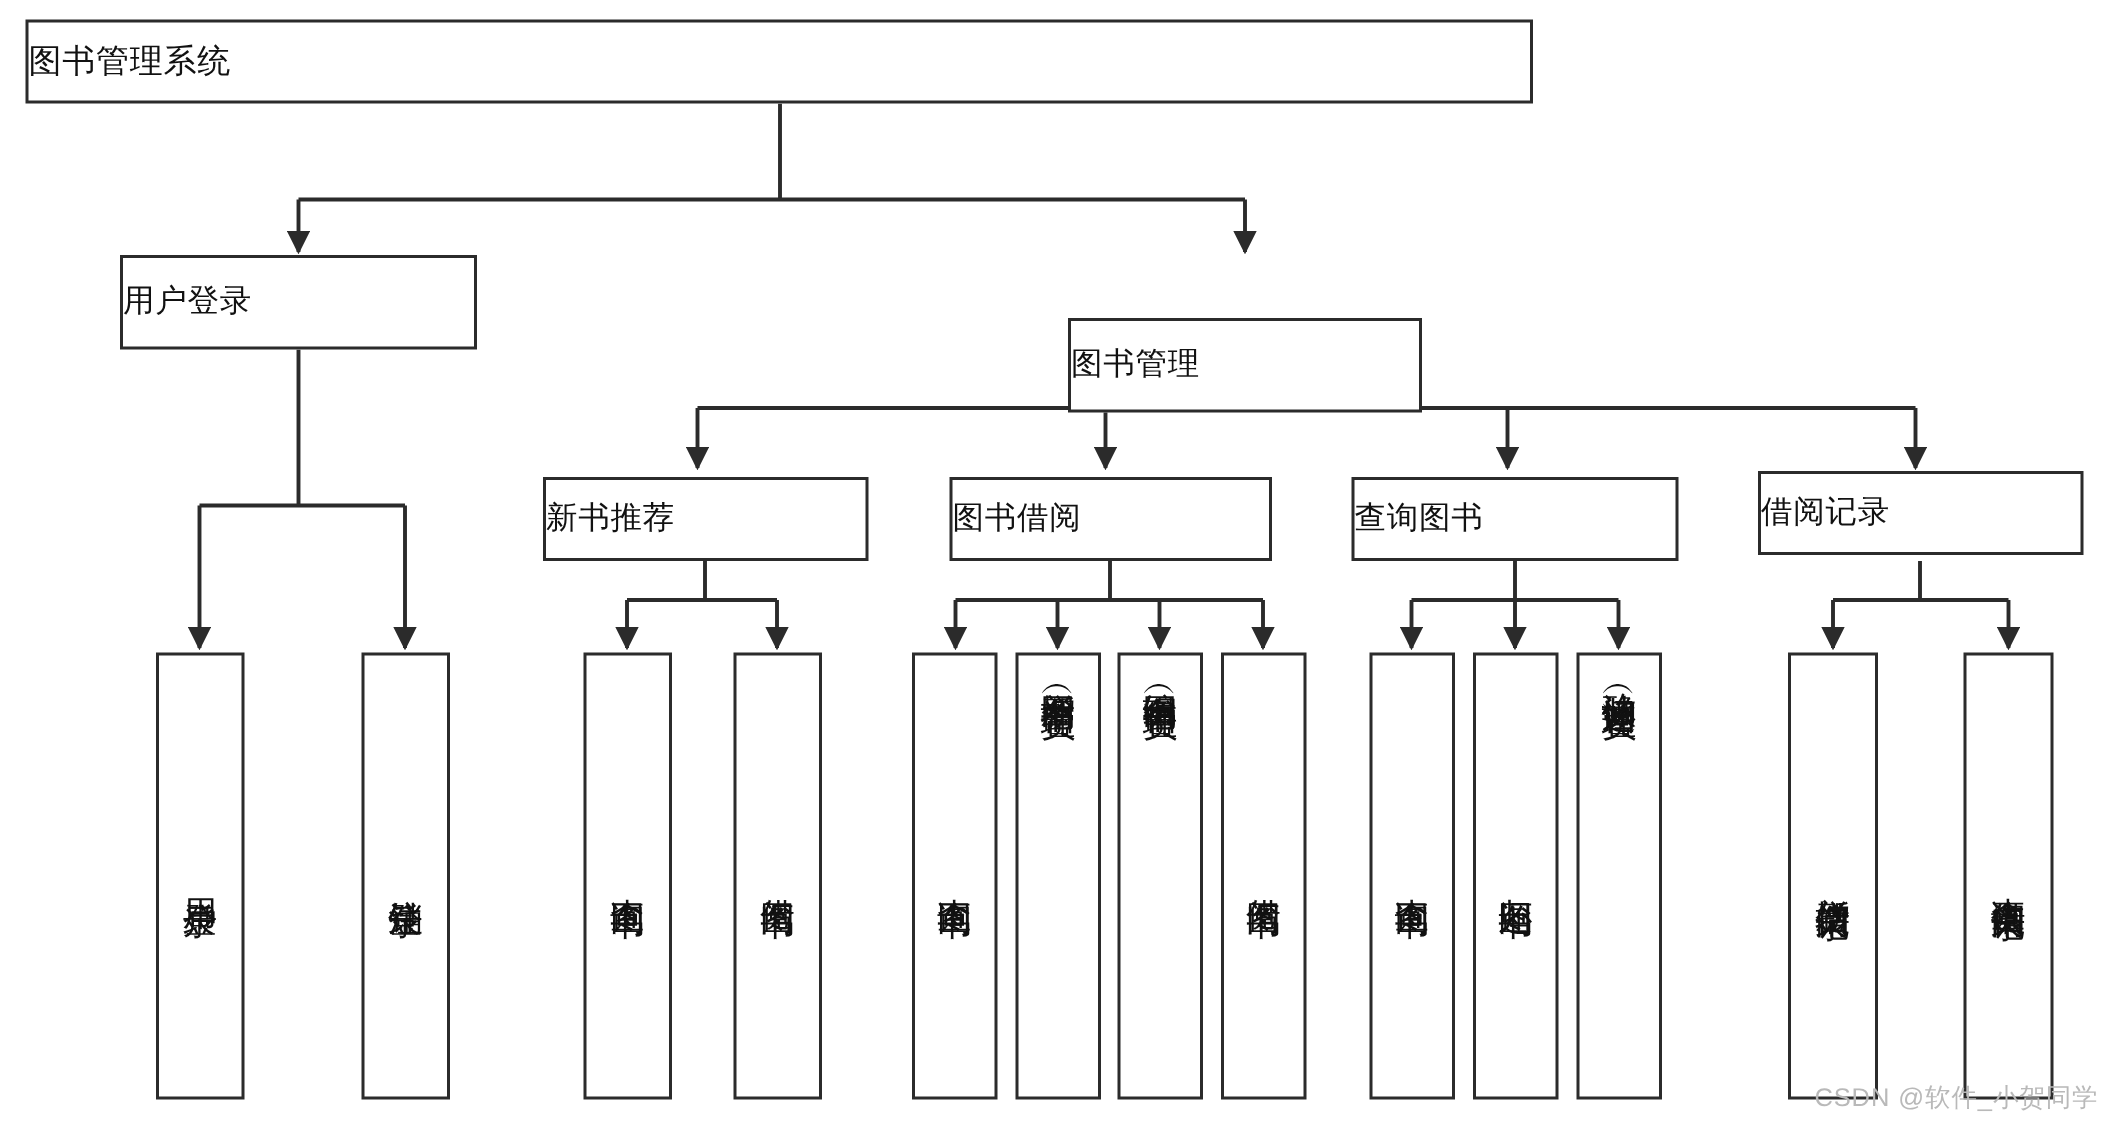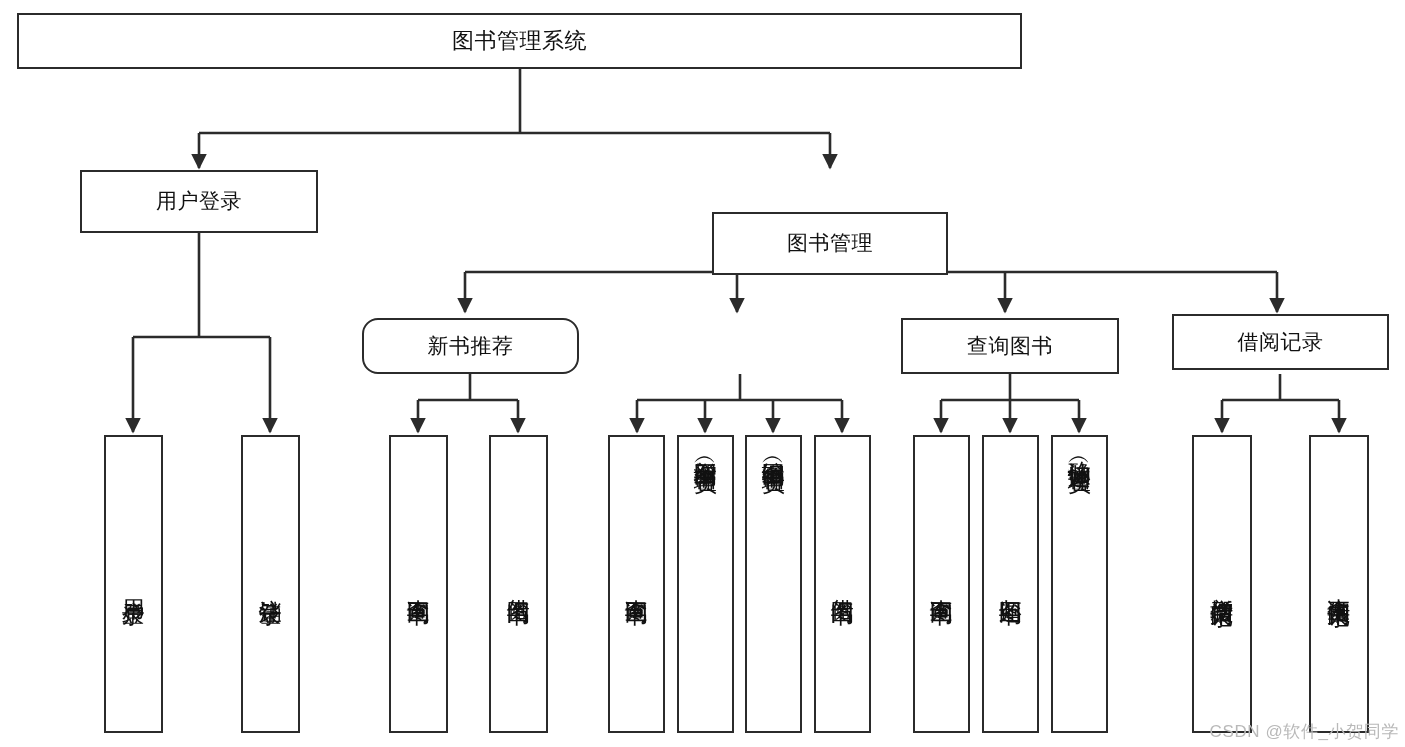--- a/index.html
+++ b/index.html
@@ -26,21 +26,20 @@
     height: 747px;
     pointer-events: none;
   }
   .node {
     position: absolute;
     box-sizing: border-box;
     background: #ffffff;
     border: 2.5px solid #2b2b2b;
     display: flex;
     align-items: center;
-    justify-content: center;
     z-index: 2;
   }
   .node-label {
     font-size: 21px;
     line-height: 1.05;
     color: #111111;
     letter-spacing: 0.5px;
     white-space: nowrap;
   }
   .node.root .node-label { font-size: 22px; }
@@ -134,24 +133,27 @@
   </div>
 
   <div class="node" style="left:80px; top:170px; width:238px; height:63px;">
     <span class="node-label">用户登录</span>
   </div>
 
   <div class="node" style="left:712px; top:170px; width:236px; height:63px;margin-top:42px;">
     <span class="node-label">图书管理</span>
   </div>
 
-  <div class="node" style="left:362px; top:318px; width:217px; height:56px;border-radius:16px;">
+  <div class="node" style="left:362px; top:318px; width:217px; height:56px;">
     <span class="node-label">新书推荐</span>
   </div>
 
+  <div class="node" style="left:633px; top:318px; width:215px; height:56px;">
+    <span class="node-label">图书借阅</span>
+  </div>
 
   <div class="node" style="left:901px; top:318px; width:218px; height:56px;">
     <span class="node-label">查询图书</span>
   </div>
 
   <div class="node" style="left:1172px; top:314px; width:217px; height:56px;">
     <span class="node-label">借阅记录</span>
   </div>
 
   <div class="node leaf center-v" style="left:104px; top:435px; width:59px; height:298px;">

